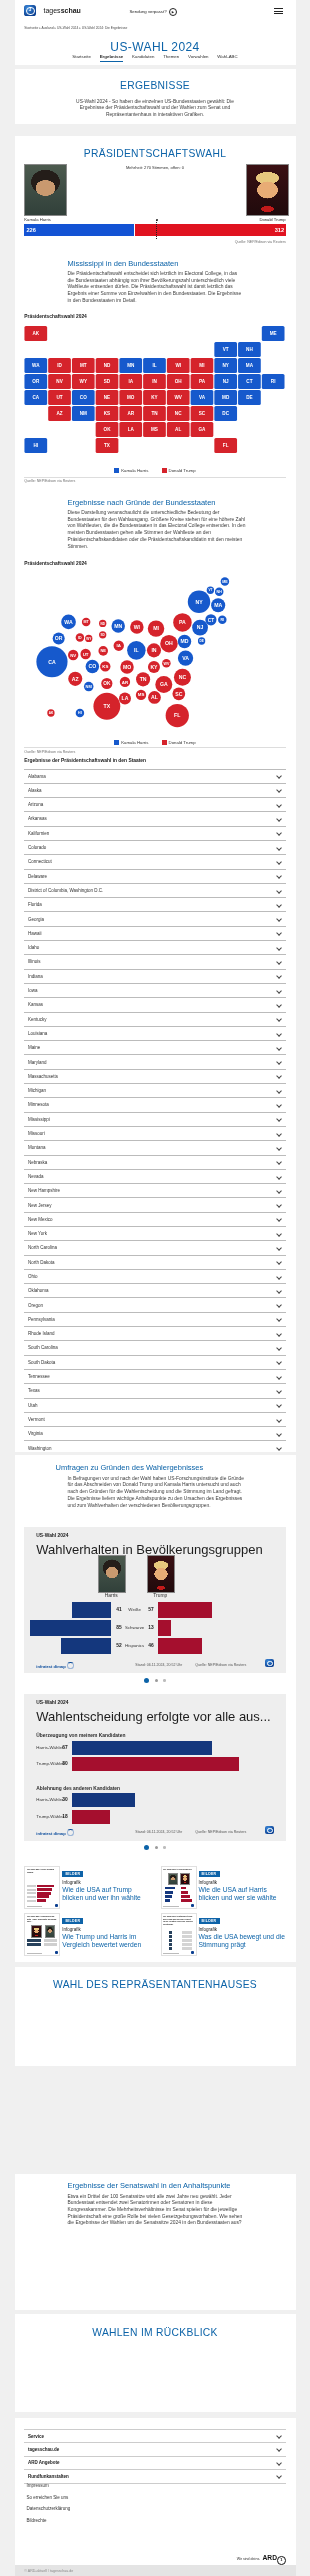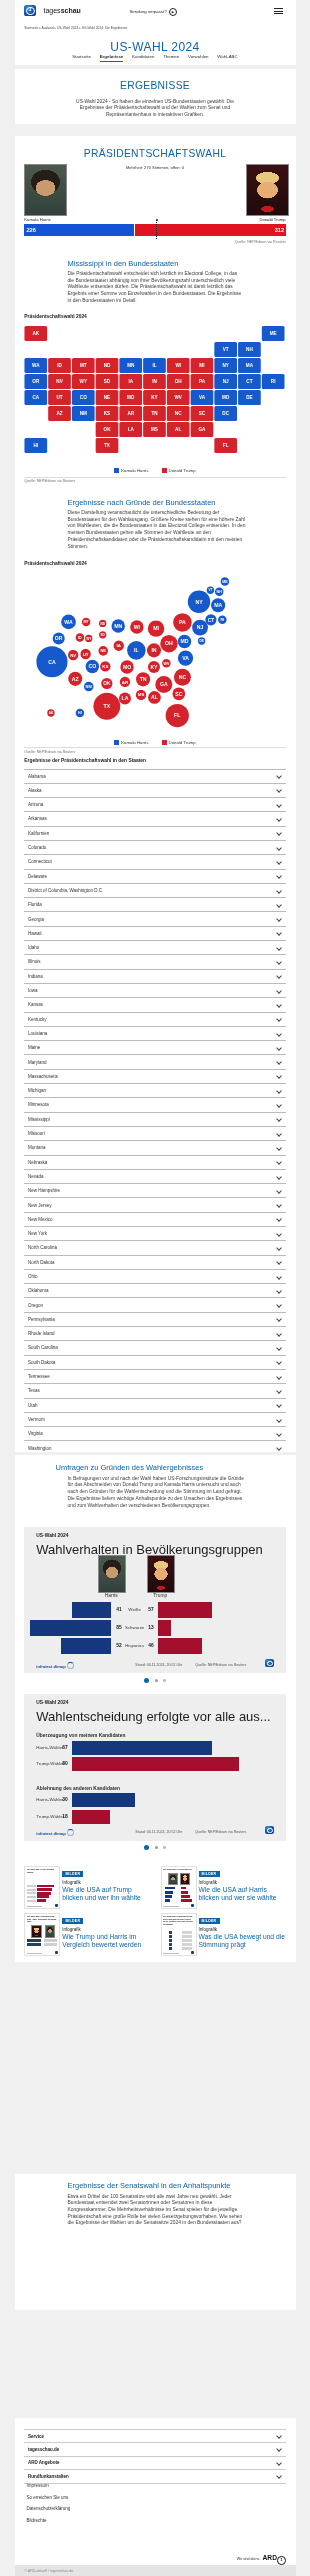--- a/index.html
+++ b/index.html
@@ -920,27 +920,33 @@
       </div>
       <div class="abs" style="left:38px;top:1px;">
         <span class="badge">BILDER</span>
         <div class="t-type" style="margin-top:2.6px;">Infografik</div>
         <div class="t-title" style="margin-top:1.6px;width:87px;">Was die USA bewegt und die Stimmung prägt</div>
       </div>
     </div>
       </div>
   </div>
 
+  <div class="card" style="top:1967px;height:99px;">
+    <div class="abs big-head" style="top:12.4px;">WAHL DES REPRÄSENTANTENHAUSES</div>
+  </div>
 
 
   <div class="card" style="top:2174px;height:136px;">
     <div class="abs sub-head" style="left:53px;top:7.2px;">Ergebnisse der Senatswahl in den Anhaltspunkte</div>
     <div class="abs copy" style="left:53px;top:19.6px;width:176px;">Etwa ein Drittel der 100 Senatssitze wird alle zwei Jahre neu gewählt. Jeder Bundesstaat entsendet zwei Senatorinnen oder Senatoren in diese Kongresskammer. Die Mehrheitsverhältnisse im Senat spielen für die jeweilige Präsidentschaft eine große Rolle bei vielen Gesetzgebungsvorhaben. Wie sehen die Ergebnisse der Wahlen um die Senatssitze 2024 in den Bundesstaaten aus?</div>
   </div>
 
+  <div class="card" style="top:2314px;height:98px;">
+    <div class="abs big-head" style="top:13.4px;">WAHLEN IM RÜCKBLICK</div>
+  </div>
 
   <div class="card" style="top:2418px;height:147px;">
     <div id="footer-rows" class="abs" style="left:9.8px;top:11px;width:262px;border-bottom:0.5px solid #ccc;">
         <div class="f-row">
      <span class="nm">Service</span>
      <span class="chev"></span>
         </div>
         <div class="f-row">
      <span class="nm">tagesschau.de</span>
      <span class="chev"></span>

